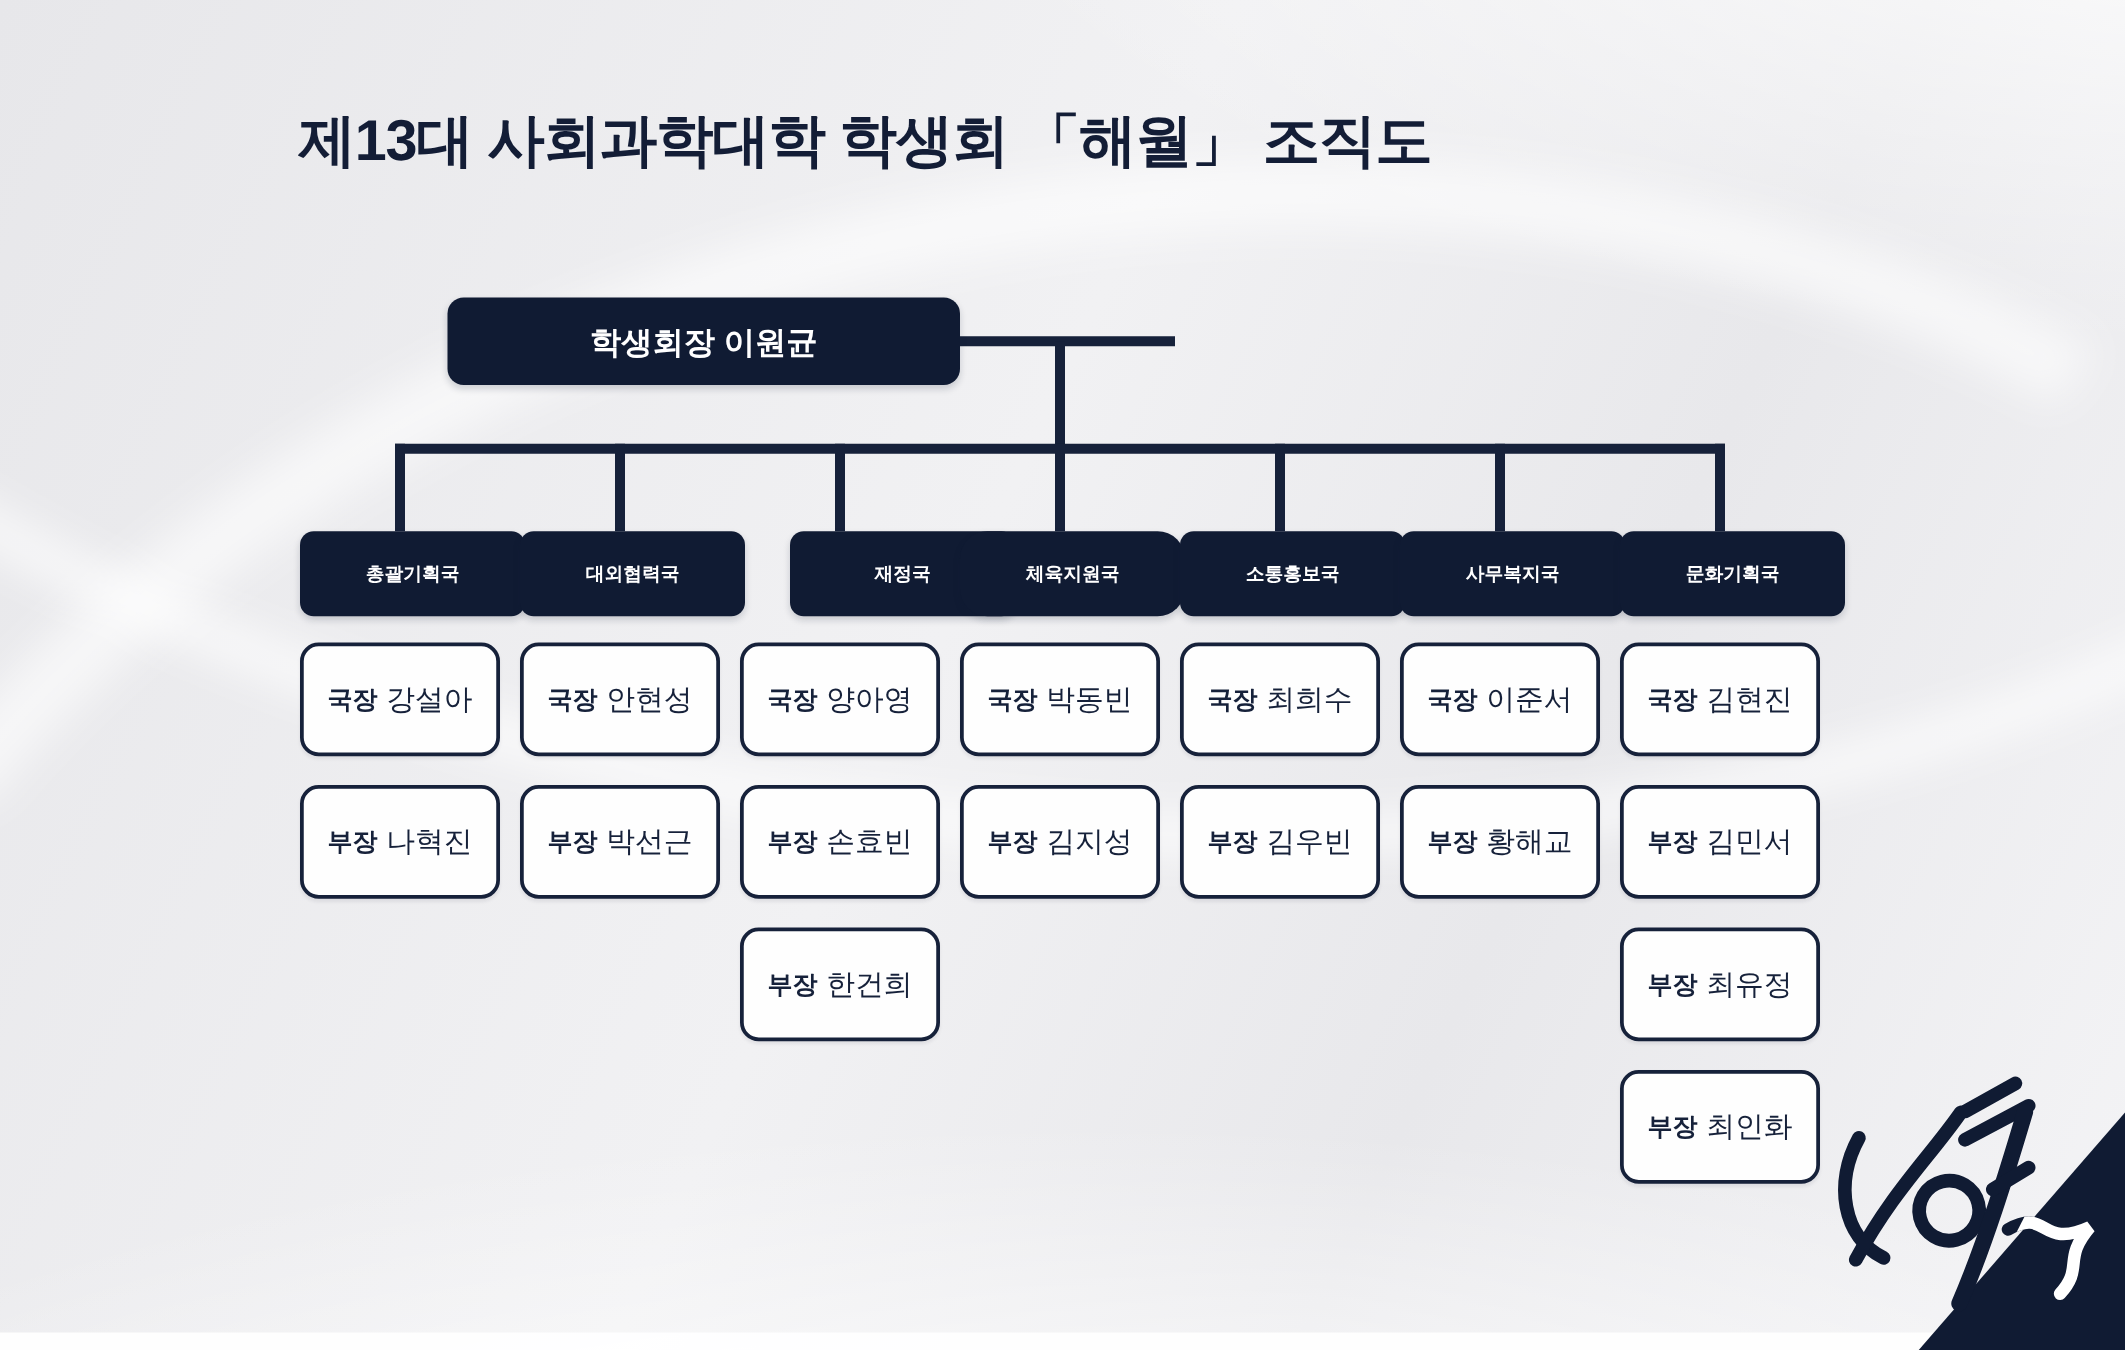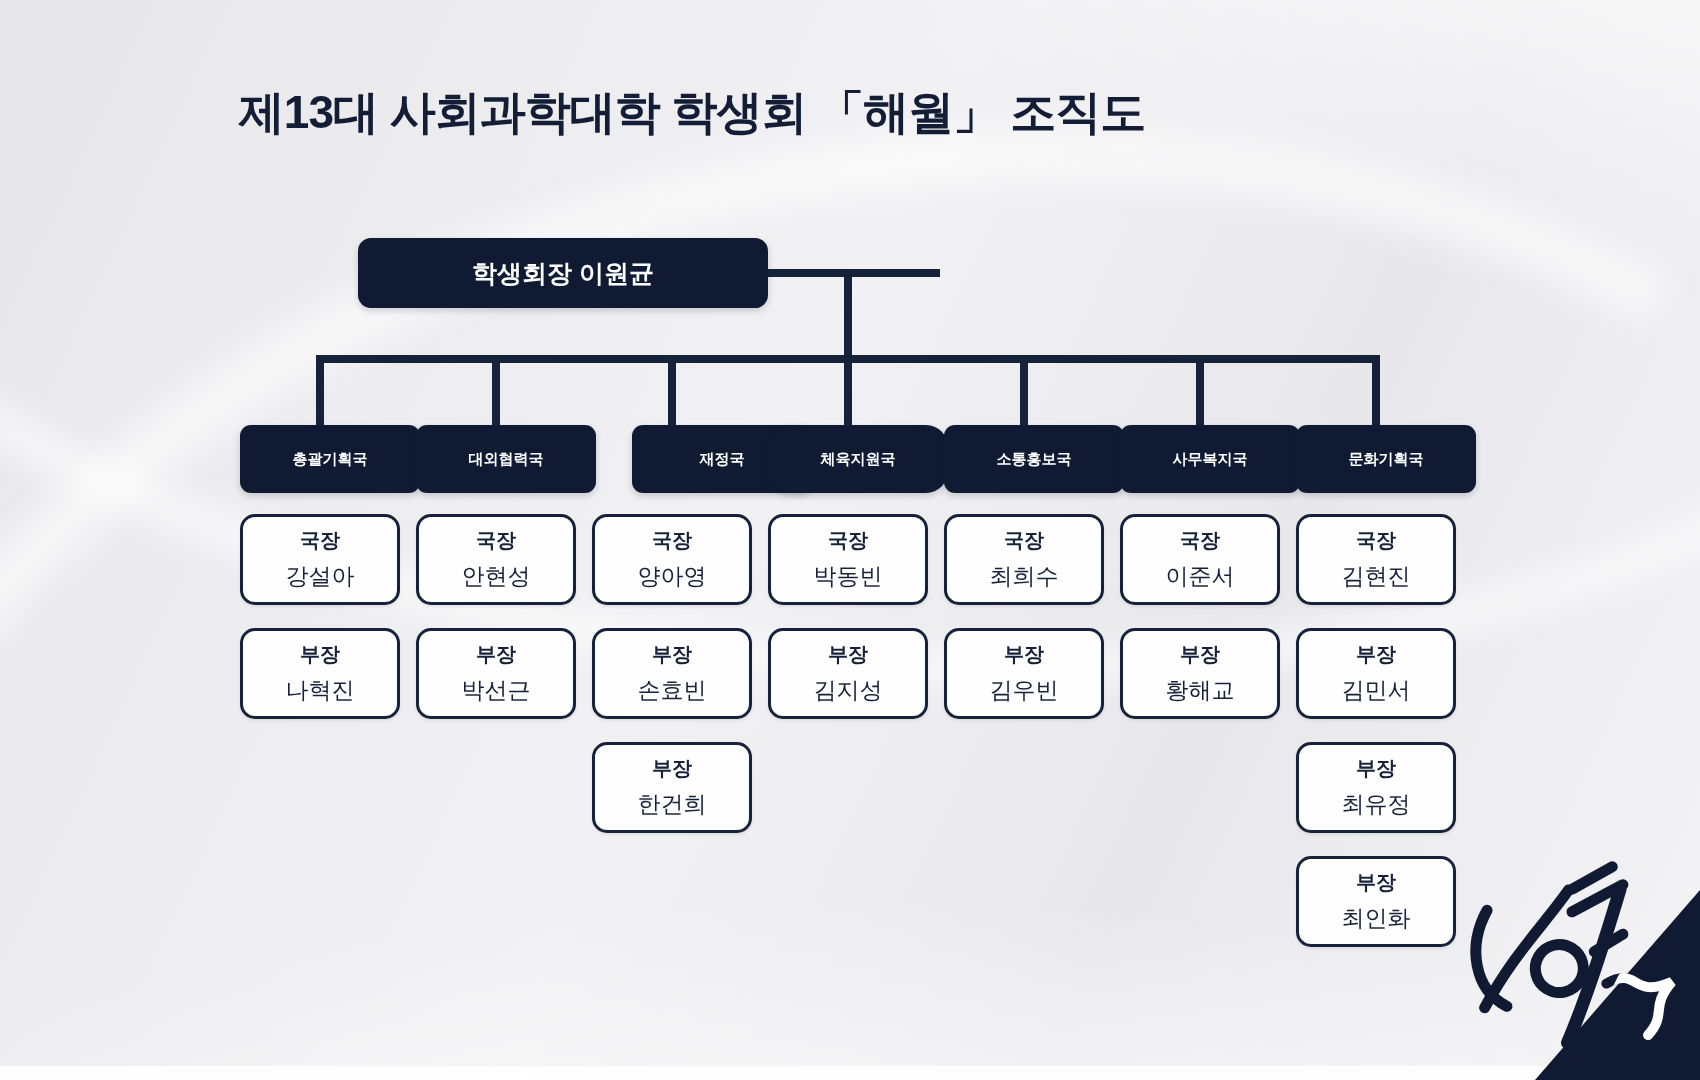--- a/index.html
+++ b/index.html
@@ -49,21 +49,21 @@
     font-weight:700;
     box-shadow:0 3px 6px rgba(16,27,51,0.18);
   }
   .top-box{width:410px;height:70px;top:238px;border-radius:13px;font-size:25px;}
   .dept-box{width:180px;height:68px;top:425px;border-radius:11px;font-size:15px;}
   .member-box{
     position:absolute;width:160px;height:91px;
     background:#fefefe;
     border:3.5px solid #16213a;border-radius:15px;
     box-sizing:border-box;
-    display:flex;flex-direction:column;align-items:center;justify-content:center;
+    display:flex;flex-direction:row;align-items:center;justify-content:center;
     gap:7px;color:#16213a;
     box-shadow:0 2px 3px rgba(20,30,50,0.08);
   }
   .member-box .role{font-size:20px;font-weight:700;}
   .member-box .name{font-size:23px;font-weight:400;}
   .conn{position:absolute;background:#16213a;}
   .corner{position:absolute;right:0;bottom:0;width:260px;height:250px;}
 </style>
 </head>
 <body>

